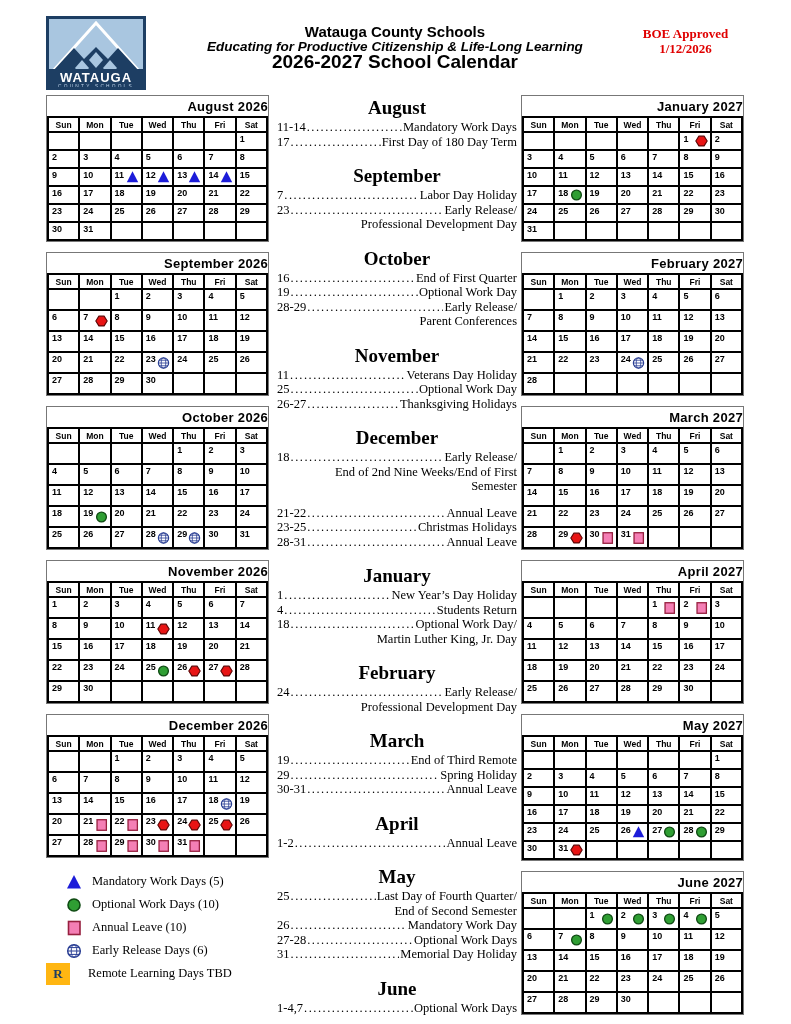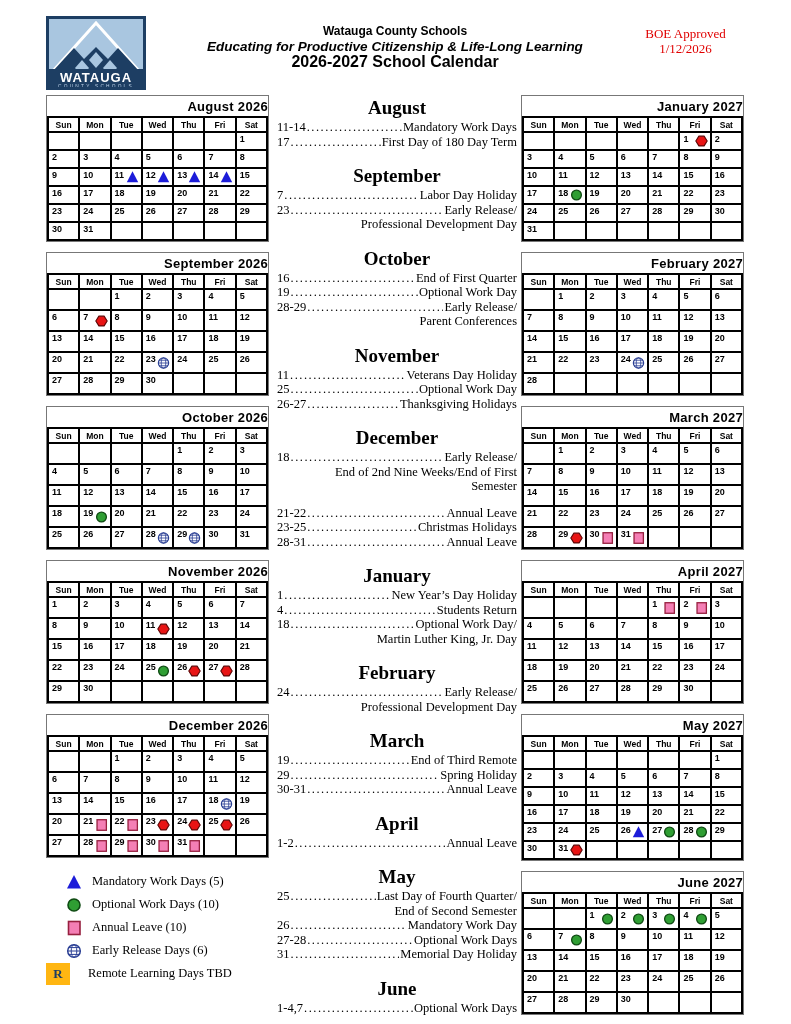--- a/index.html
+++ b/index.html
@@ -2,25 +2,25 @@
 <html><head>
 <meta charset="utf-8">
 <style>
   html,body{margin:0;padding:0;background:#fff;}
   .page{position:relative;width:791px;height:1024px;background:#fff;overflow:hidden;
         font-family:"Liberation Sans",sans-serif;color:#000;}
 
   
   .logo{position:absolute;left:46px;top:16px;}
   .header-titles{position:absolute;left:170px;top:24px;width:450px;text-align:center;line-height:15px;}
-  .ht1{font-weight:bold;font-size:12px;}
+  .ht1{font-weight:bold;font-size:15px;}
   .ht2{font-weight:bold;font-style:italic;font-size:13.5px;}
-  .ht3{font-weight:bold;font-size:16px;}
+  .ht3{font-weight:bold;font-size:19px;}
   .approval{position:absolute;right:38px;top:26px;width:135px;text-align:center;
-            color:#e00000;font-family:"Liberation Serif",serif;font-weight:normal;
+            color:#e00000;font-family:"Liberation Serif",serif;font-weight:bold;
             font-size:13px;line-height:15px;}
 
   
   .col-left{position:absolute;left:46px;top:95px;width:223px;}
   .col-right{position:absolute;left:521px;top:95px;width:223px;}
   .month{border:1px solid #777;background:#fff;margin-bottom:10px;}
   .month-title{text-align:right;font-weight:bold;font-size:13px;padding:3px 0 2px;letter-spacing:.3px;}
   .month table{border-collapse:collapse;width:100%;table-layout:fixed;}
   .month th{border:2px solid #000;font-size:8.5px;height:13px;text-align:center;font-weight:bold;padding:0;}
   .month td{border:2px solid #000;vertical-align:top;position:relative;

